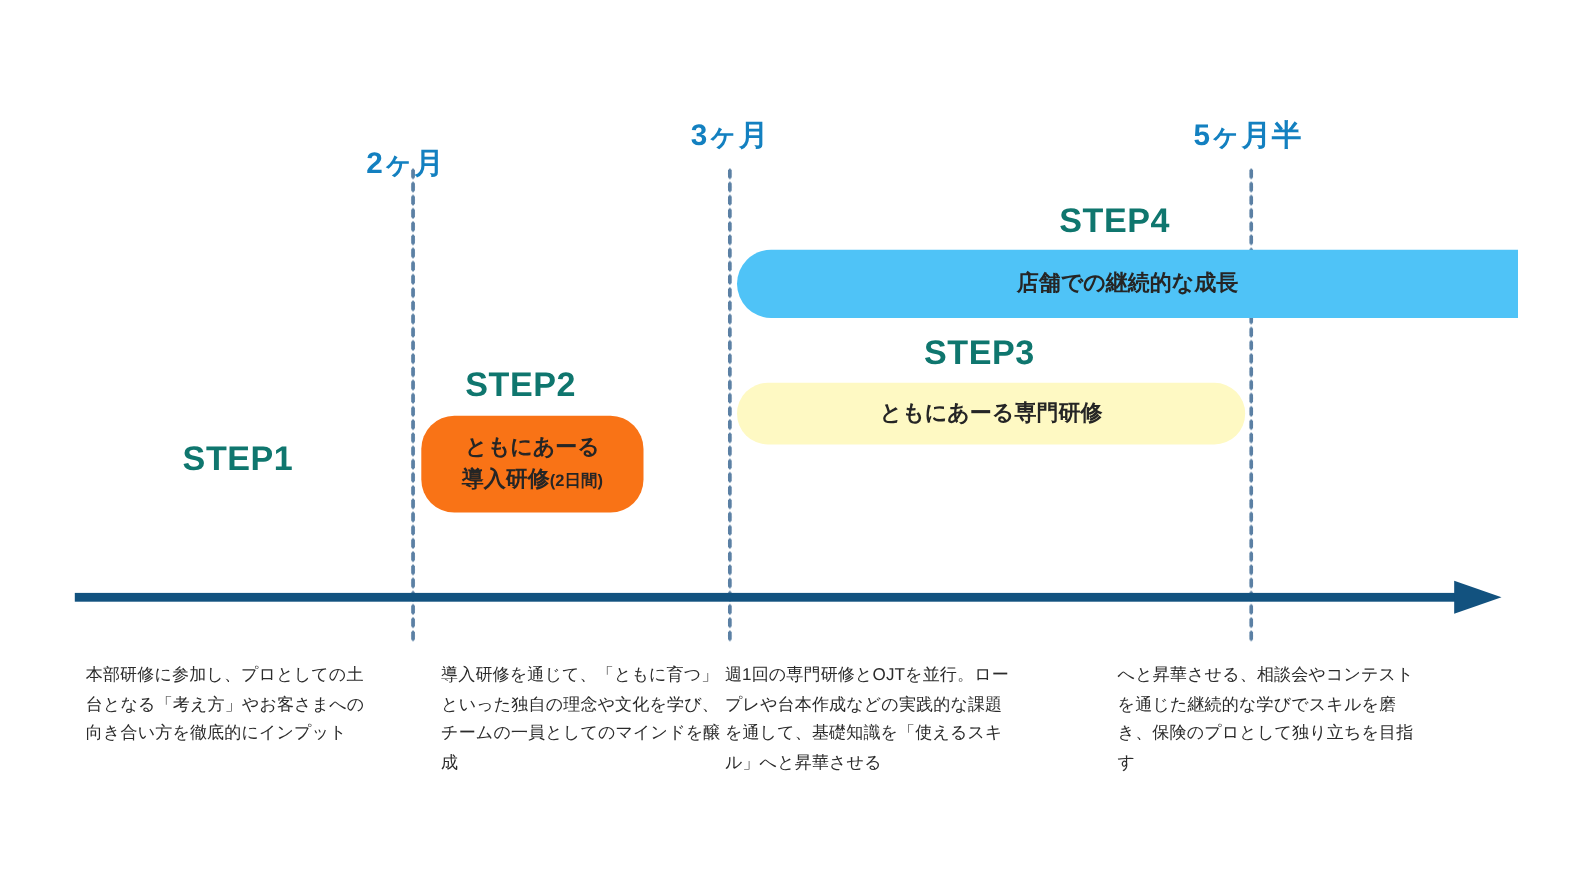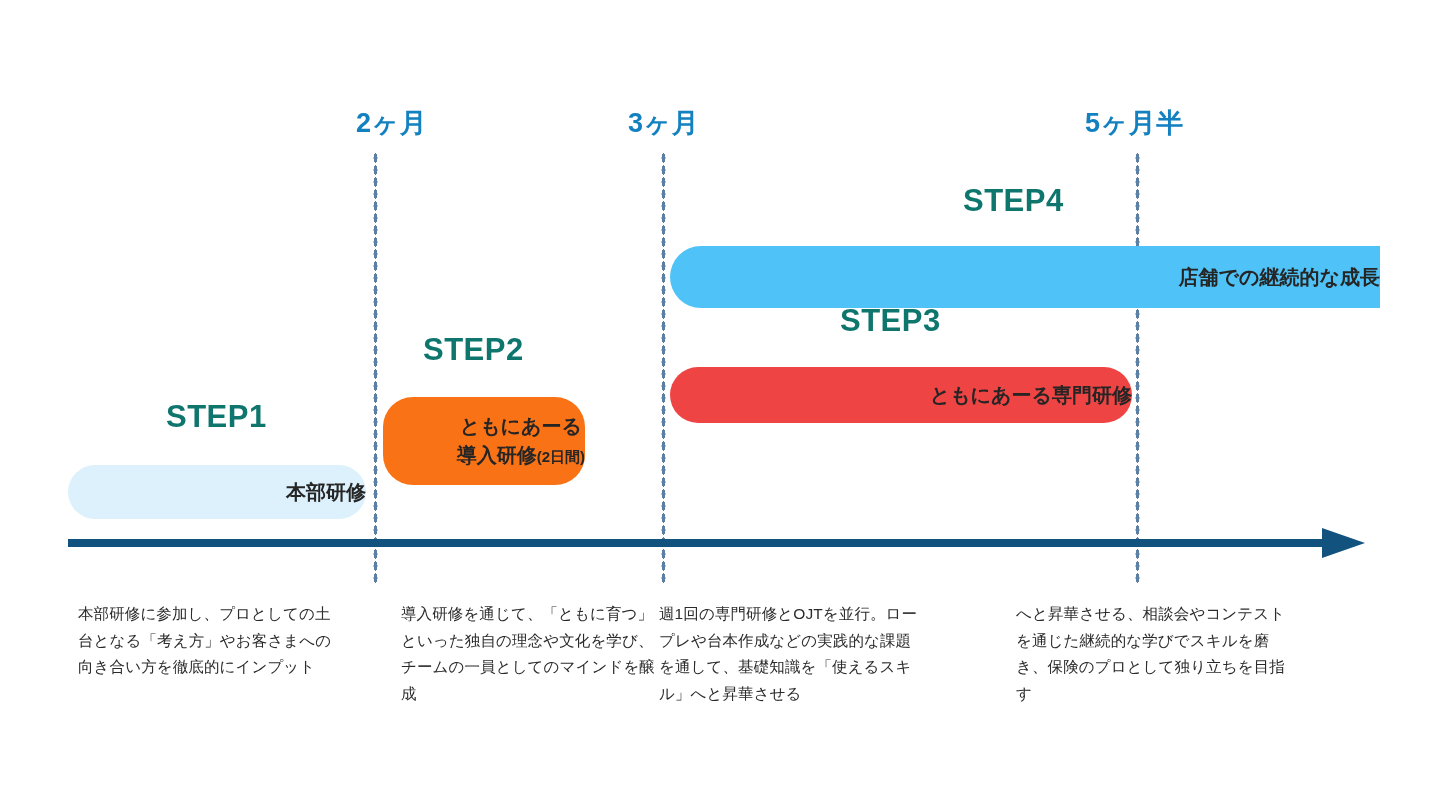--- a/index.html
+++ b/index.html
@@ -60,23 +60,22 @@
     border-top: 15px solid transparent;
     border-bottom: 15px solid transparent;
     border-left: 43px solid #12527f;
   }
 
   
   .step-bar {
     position: absolute;
     display: flex;
     align-items: center;
-    justify-content: flex-end;
+    justify-content: center;
     box-sizing: border-box;
-    margin-top: 19px;
   }
   .step-bar .bar-text {
     font-size: 20px;
     font-weight: bold;
     color: #252525;
     line-height: 1.45;
     text-align: center;
     white-space: nowrap;
   }
   .step-bar .bar-text .sub {
@@ -98,21 +97,21 @@
     height: 88px;
     border-radius: 30px;
     background: #f97316;
   }
   #step3-bar {
     left: 670px;
     top: 348px;
     width: 462px;
     height: 56px;
     border-radius: 28px;
-    background: #ef4444;
+    background: #fef9c3;
   }
   #step4-bar {
     left: 670px;
     top: 227px;
     width: 710px;
     height: 62px;
     border-radius: 31px 0 0 31px;
     background: #4fc3f7;
   }
 
@@ -146,21 +145,21 @@
 </style>
 </head>
 <body>
 
 <div id="stage">
 
   <div class="guide" style="left:373px;"></div>
   <div class="guide" style="left:661px;"></div>
   <div class="guide" style="left:1135px;"></div>
 
-  <div class="milestone-label" style="left:356px;">2ヶ月</div>
+  <div class="milestone-label" style="left:333px;margin-top:25px;">2ヶ月</div>
   <div class="milestone-label" style="left:628px;">3ヶ月</div>
   <div class="milestone-label" style="left:1085px;">5ヶ月半</div>
 
   <div class="step-title" id="step4-title">STEP4</div>
   <div class="step-bar" id="step4-bar">
     <span class="bar-text">店舗での継続的な成長</span>
   </div>
 
   <div class="step-title" id="step3-title">STEP3</div>
   <div class="step-bar" id="step3-bar">
@@ -169,23 +168,20 @@
 
   <div class="step-title" id="step2-title">STEP2</div>
   <div class="step-bar" id="step2-bar">
     <span class="bar-text">
       <span>ともにあーる</span><br>
       <span>導入研修</span><span class="sub">(2日間)</span>
     </span>
   </div>
 
   <div class="step-title" id="step1-title">STEP1</div>
-  <div class="step-bar" id="step1-bar">
-    <span class="bar-text">本部研修</span>
-  </div>
 
   <div class="axis-line"></div>
   <div class="axis-arrow"></div>
 
   <div class="desc" id="desc-1">本部研修に参加し、プロとしての土台となる「考え方」やお客さまへの向き合い方を徹底的にインプット</div>
   <div class="desc" id="desc-2">導入研修を通じて、「ともに育つ」といった独自の理念や文化を学び、チームの一員としてのマインドを醸成</div>
   <div class="desc" id="desc-3">週1回の専門研修とOJTを並行。ロープレや台本作成などの実践的な課題を通して、基礎知識を「使えるスキル」へと昇華させる</div>
   <div class="desc" id="desc-4">へと昇華させる、相談会やコンテストを通じた継続的な学びでスキルを磨き、保険のプロとして独り立ちを目指す</div>
 
 </div>

